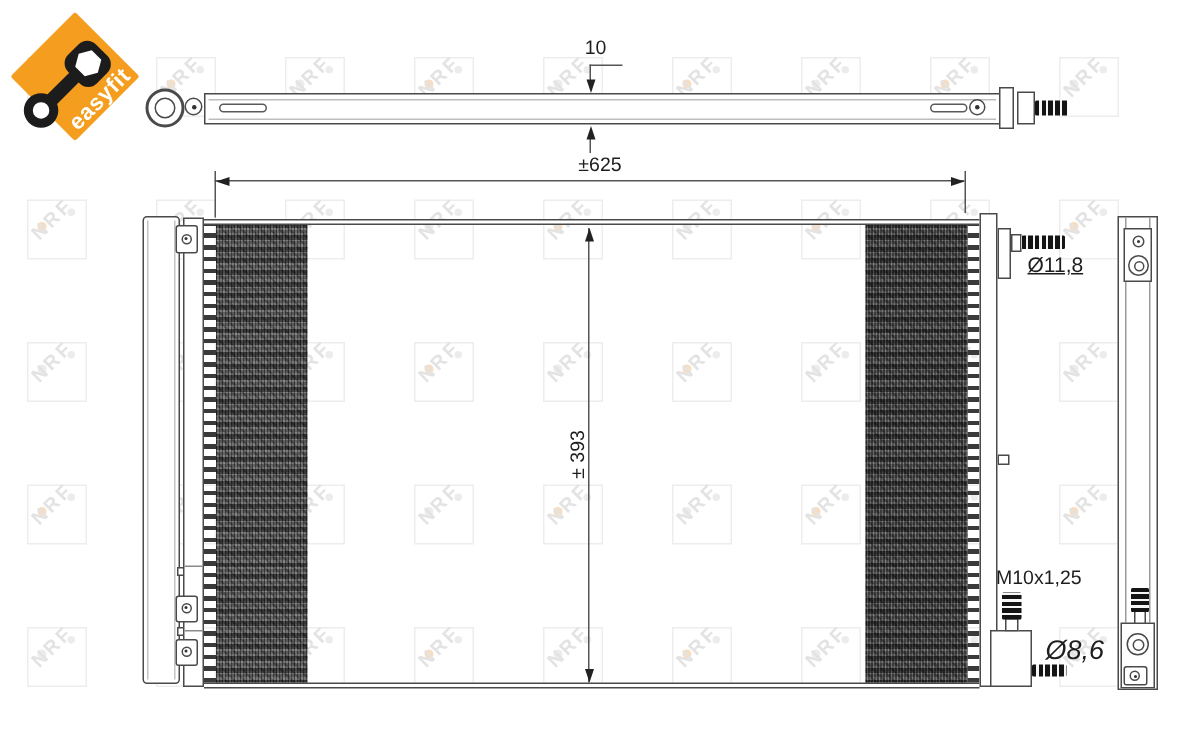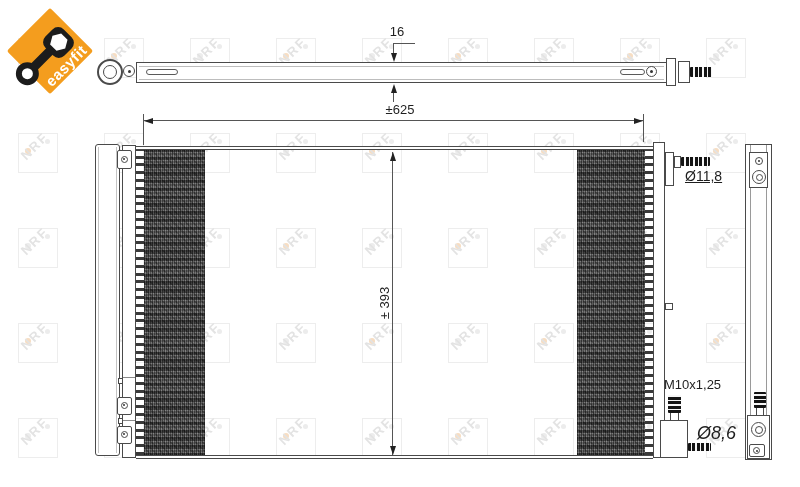--- a/index.html
+++ b/index.html
@@ -219,21 +219,21 @@
     <div class="slot" style="left:146px;top:68.5px;width:32px;"></div>
     <div class="slot" style="left:620px;top:68.5px;width:25px;"></div>
     <div class="circ" style="left:646px;top:66px;width:11px;height:11px;"></div>
     <div class="dot" style="left:650px;top:70px;"></div>
     <div class="part" style="left:666px;top:58px;width:10px;height:28px;z-index:2;"></div>
     <div class="part" style="left:678px;top:61px;width:12px;height:22px;z-index:2;"></div>
     <div class="thread-h" style="left:690px;top:67px;width:22px;height:10px;"></div>
   </div>
 
   <div>
-    <div class="label" style="left:380px;top:24px;width:34px;text-align:center;">16</div>
+    <div class="label" style="left:380px;top:24px;width:34px;text-align:center;">10</div>
     <div class="hline" style="left:393px;top:43px;width:22px;"></div>
     <div class="vline" style="left:393px;top:43px;height:13px;"></div>
     <div class="arr down" style="left:390.5px;top:53px;"></div>
     <div class="vline" style="left:393px;top:90px;height:12px;"></div>
     <div class="arr up" style="left:390.5px;top:84px;"></div>
   </div>
 
   <div>
     <div class="vline" style="left:143px;top:114px;height:31px;"></div>
     <div class="vline" style="left:643px;top:114px;height:28px;"></div>

